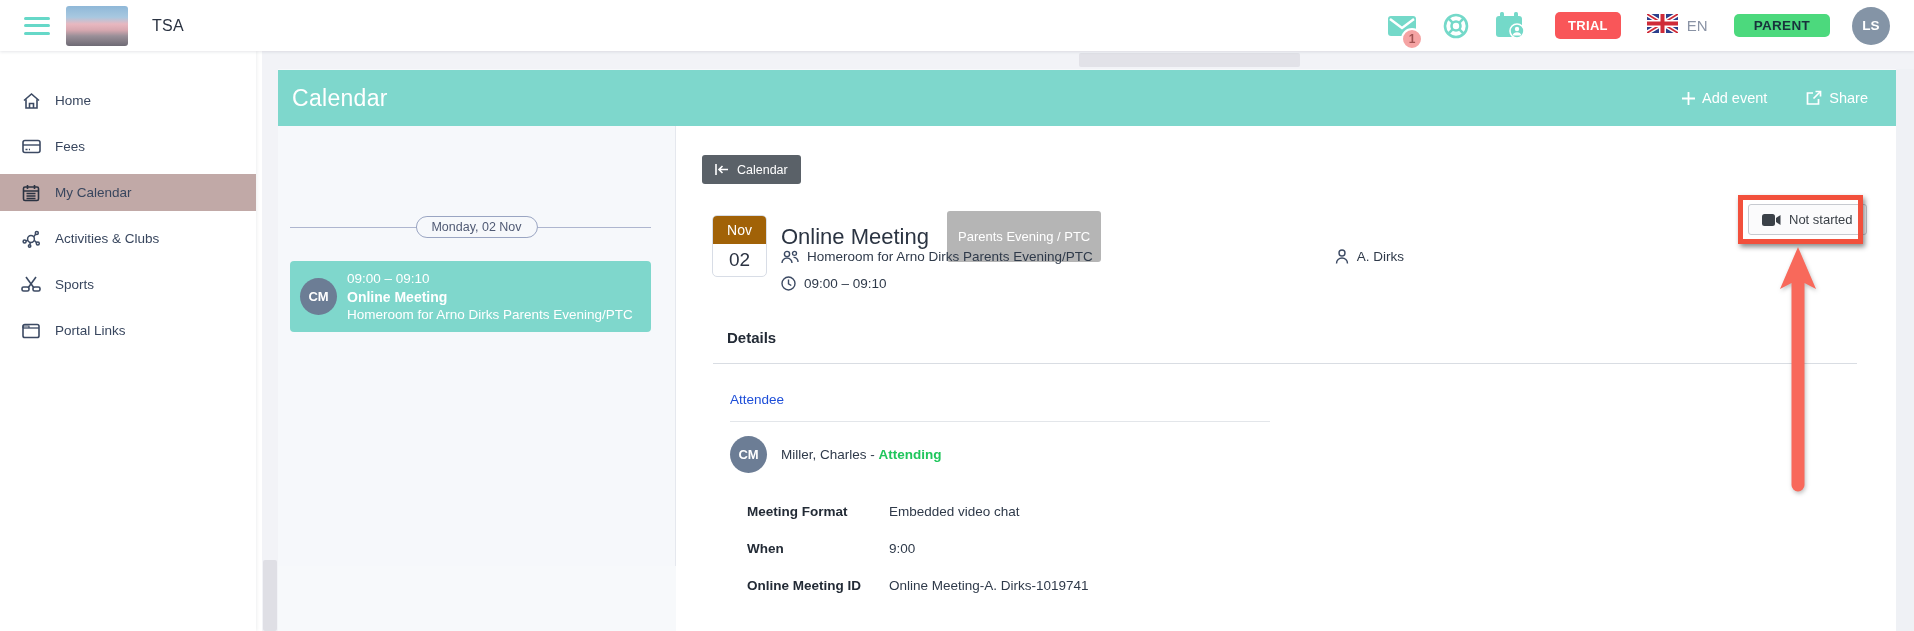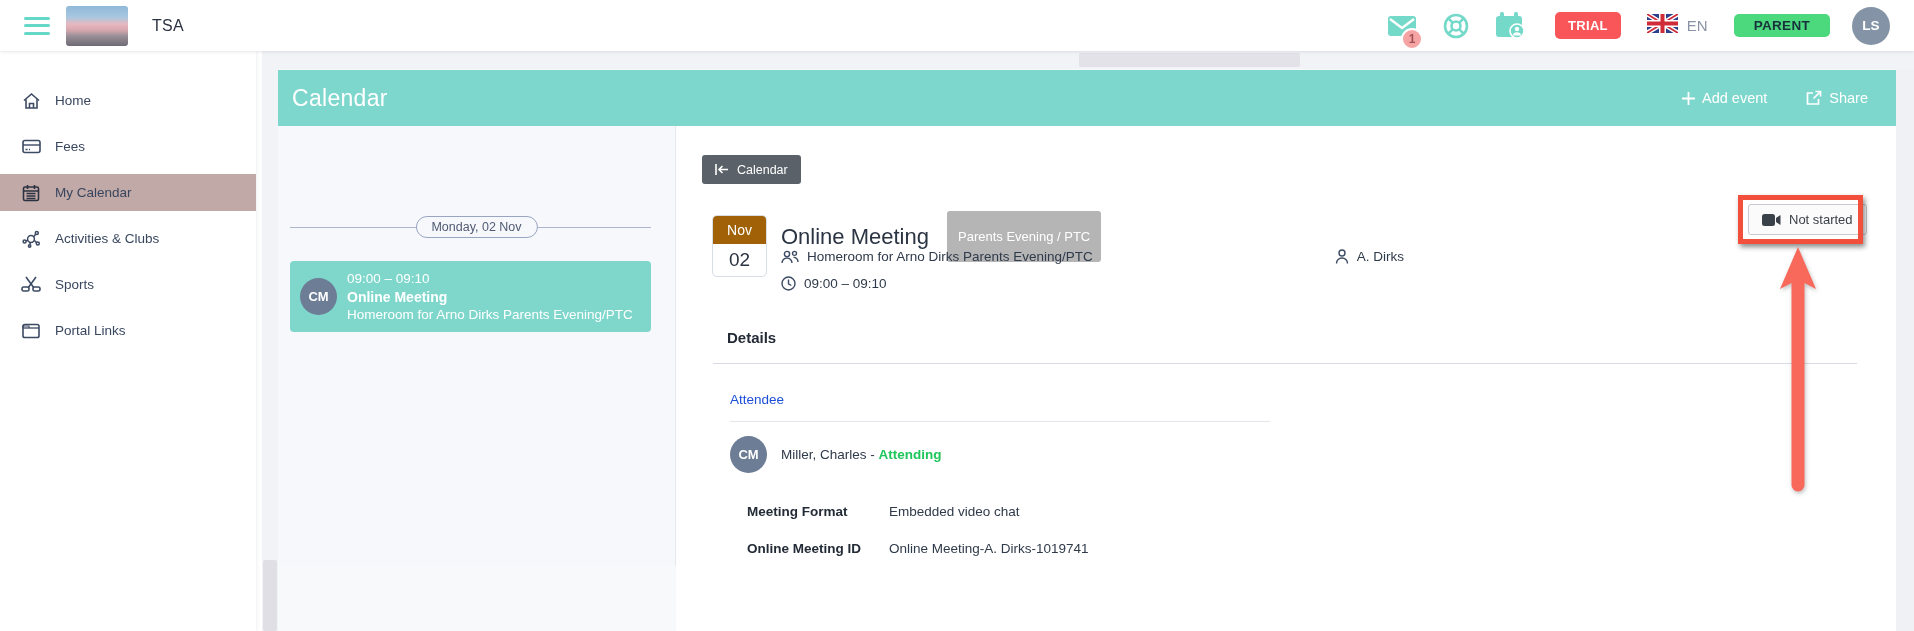--- a/index.html
+++ b/index.html
@@ -349,19 +349,23 @@
         <span>Miller, Charles - </span><span class="a-status">Attending</span>
       </div>
     </div>
 
     <div class="field-rows">
       <div class="field-row">
         <div class="f-label">Meeting Format</div>
         <div class="f-value">Embedded video chat</div>
       </div>
       <div class="field-row">
+        <div class="f-label">When</div>
+        <div class="f-value">9:00</div>
+      </div>
+      <div class="field-row">
         <div class="f-label">Online Meeting ID</div>
         <div class="f-value">Online Meeting-A. Dirks-1019741</div>
       </div>
     </div>
 
   </div>
 </div>
 
 </body></html>

